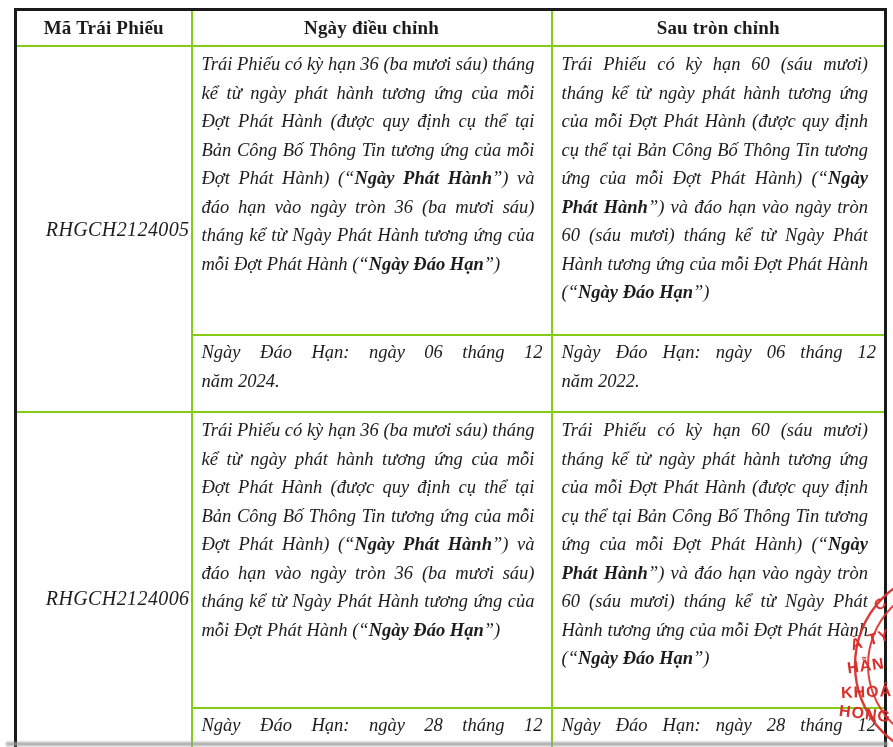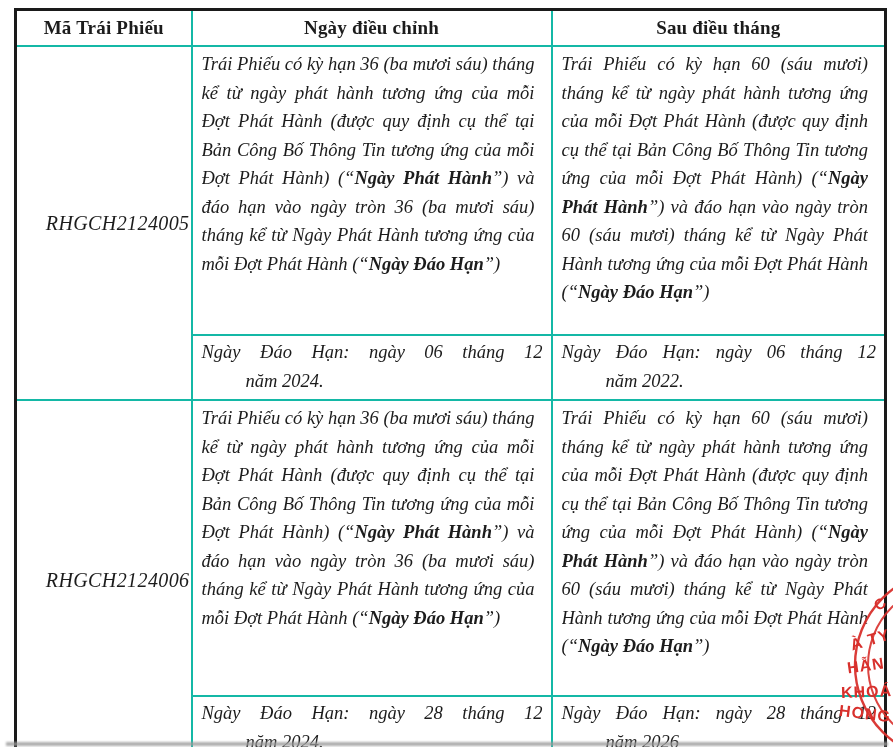--- a/index.html
+++ b/index.html
@@ -14,21 +14,21 @@
   .page { position:absolute; inset:0; }
 
   table.bond-table {
     position:absolute; left:14px; top:8px;
     width:870px;
     border-collapse:collapse;
     table-layout:fixed;
     background:#fff;
     border:3px solid #1a1a1a;
   }
-  th, td { border:2px solid #14b8a6; }
+  th, td { border:2px solid #84cc16; }
 
   th.hdr {
     font-weight:bold;
     font-size:19px;
     text-align:center;
     vertical-align:middle;
     height:30px;
     padding:2px 4px;
     letter-spacing:.2px;
   }
@@ -48,27 +48,27 @@
     line-height:28.5px;
     text-align:justify;
     overflow:hidden;
   }
   .h278 { height:280px; }
   .h288 { height:288px; }
   .para-inner b { font-weight:bold; }
 
   td.date {
     vertical-align:top;
-    padding:2px 8px 4px 9px;
+    padding:2px 8px 16px 9px;
     font-style:italic;
     font-size:18.5px;
     line-height:28.5px;
   }
   .date-line1 { display:block; text-align:justify; text-align-last:justify; }
-  .date-line2 { display:block;margin-left:44px; }
+  .date-line2 { display:block; }
 
   tr.r-head  { height:30px; }
   tr.r-para1 { height:289px; }
   tr.r-date1 { height:55px; }
   tr.r-para2 { height:296px; }
   tr.r-date2 { height:56px; }
 
   
   .stamp {
     position:absolute; left:810px; top:565px;
@@ -108,21 +108,21 @@
   <table class="bond-table">
     <colgroup>
       <col style="width:176px">
       <col style="width:360px">
       <col style="width:334px">
     </colgroup>
     <thead>
       <tr class="r-head">
         <th class="hdr">Mã Trái Phiếu</th>
         <th class="hdr">Ngày điều chỉnh</th>
-        <th class="hdr">Sau điều tháng</th>
+        <th class="hdr">Sau tròn chỉnh</th>
       </tr>
     </thead>
     <tbody>
 
       <tr class="r-para1">
         <td class="code" rowspan="2">RHGCH2124005</td>
         <td class="para">
           <div class="para-inner h278"><span>Trái Phiếu có kỳ hạn 36 (ba mươi sáu) tháng kể từ ngày phát hành tương ứng của mỗi Đợt Phát Hành (được quy định cụ thể tại Bản Công Bố Thông Tin tương ứng của mỗi Đợt Phát Hành) (“</span><b>Ngày Phát Hành</b><span>”) và đáo hạn vào ngày tròn 36 (ba mươi sáu) tháng kể từ Ngày Phát Hành tương ứng của mỗi Đợt Phát Hành (“</span><b>Ngày Đáo Hạn</b><span>”)</span></div>
         </td>
         <td class="para">

